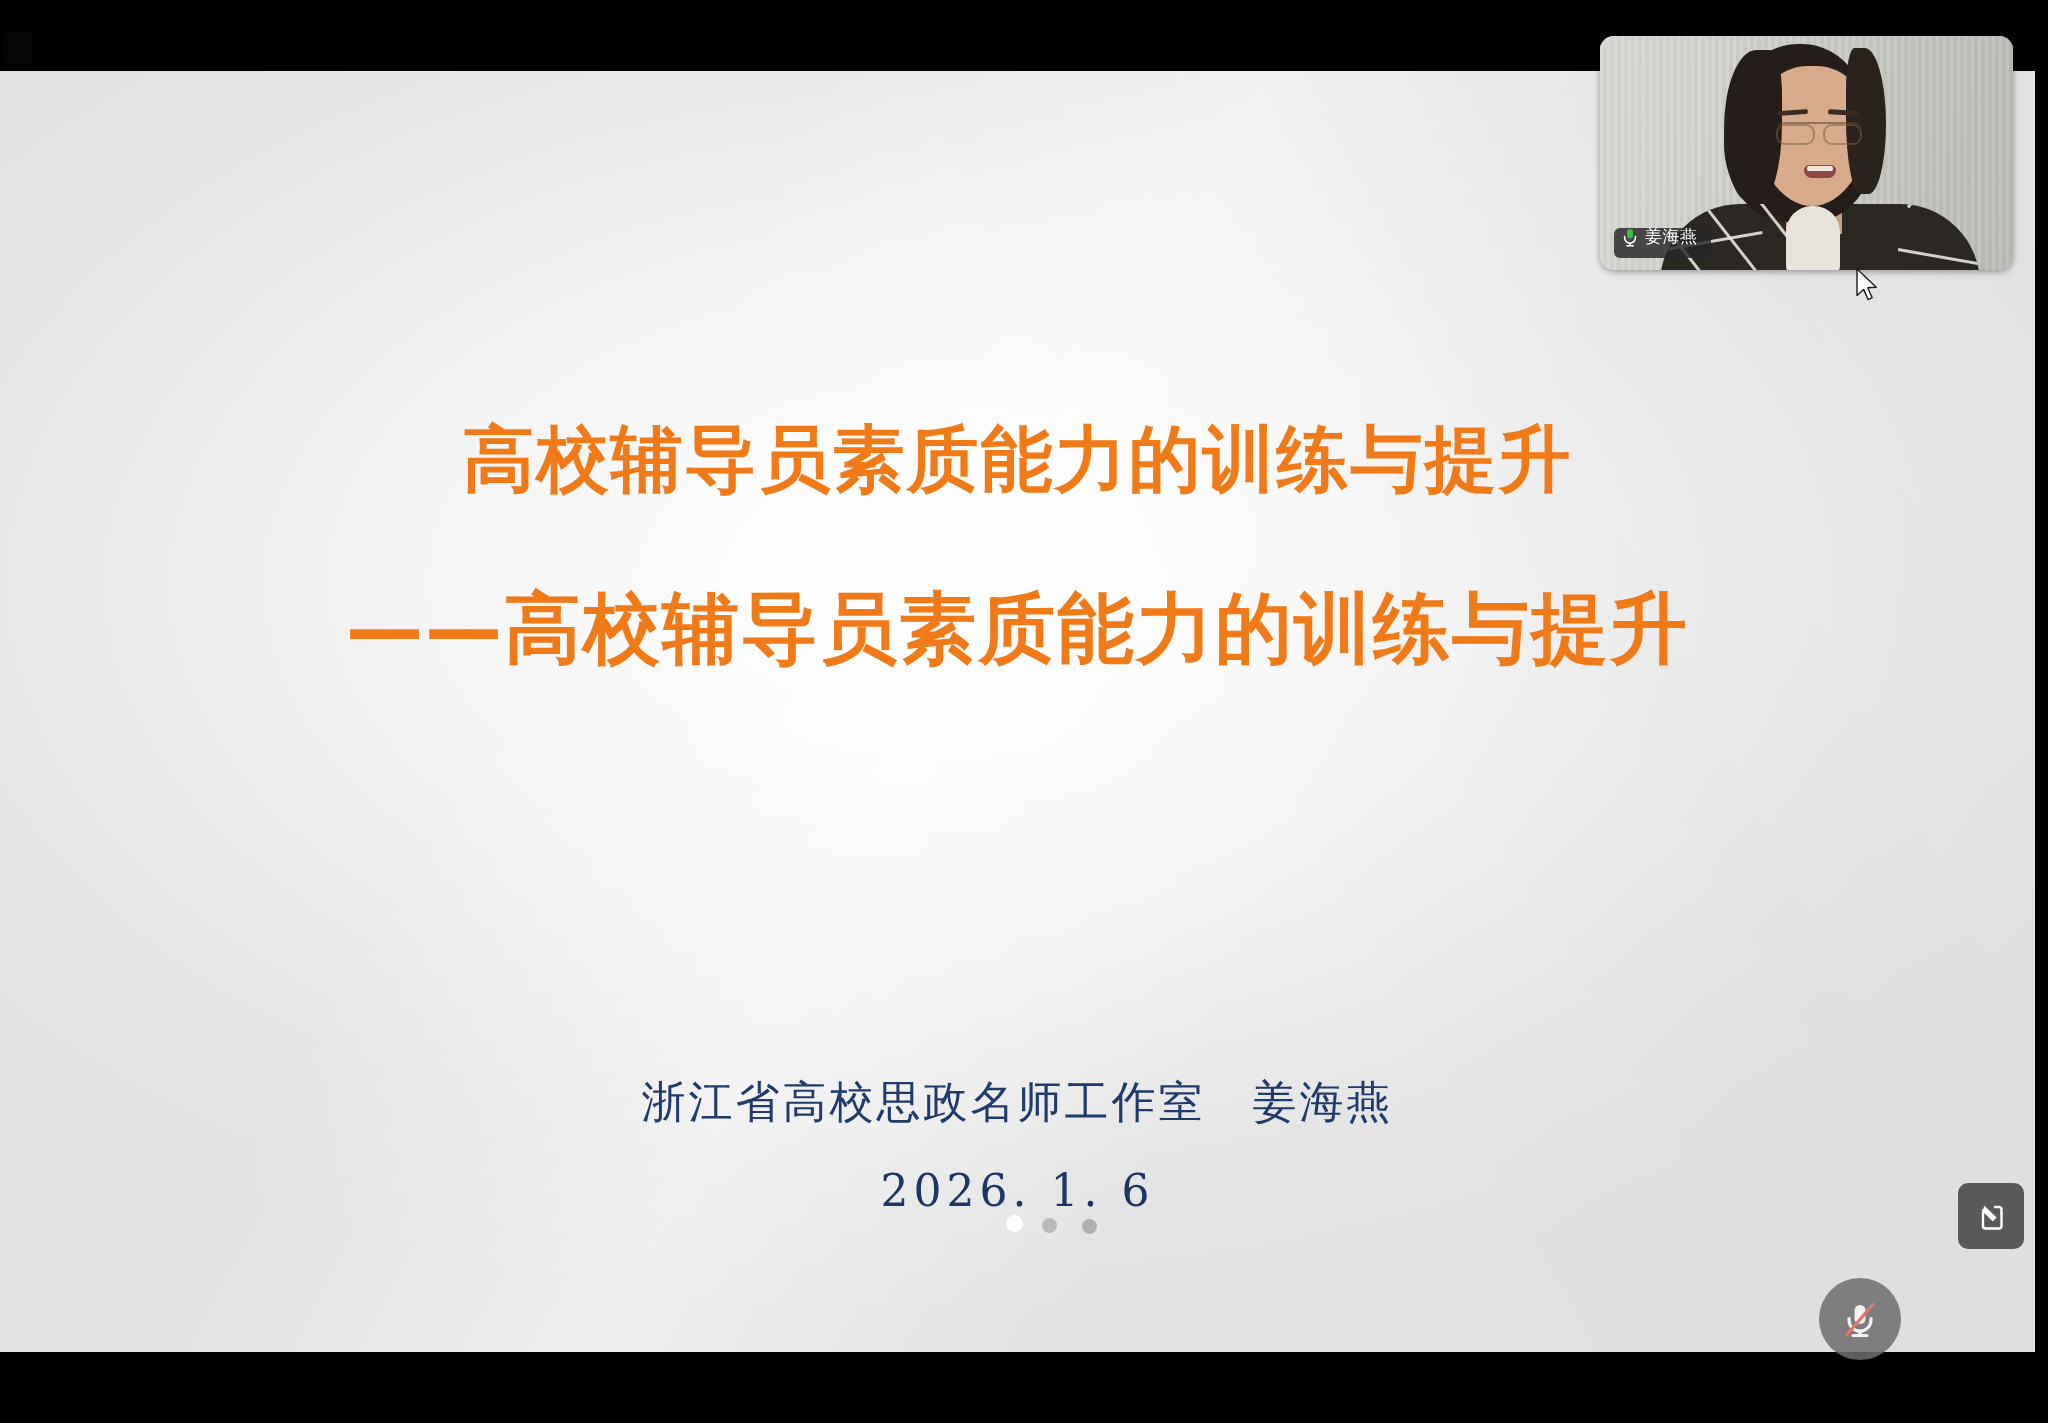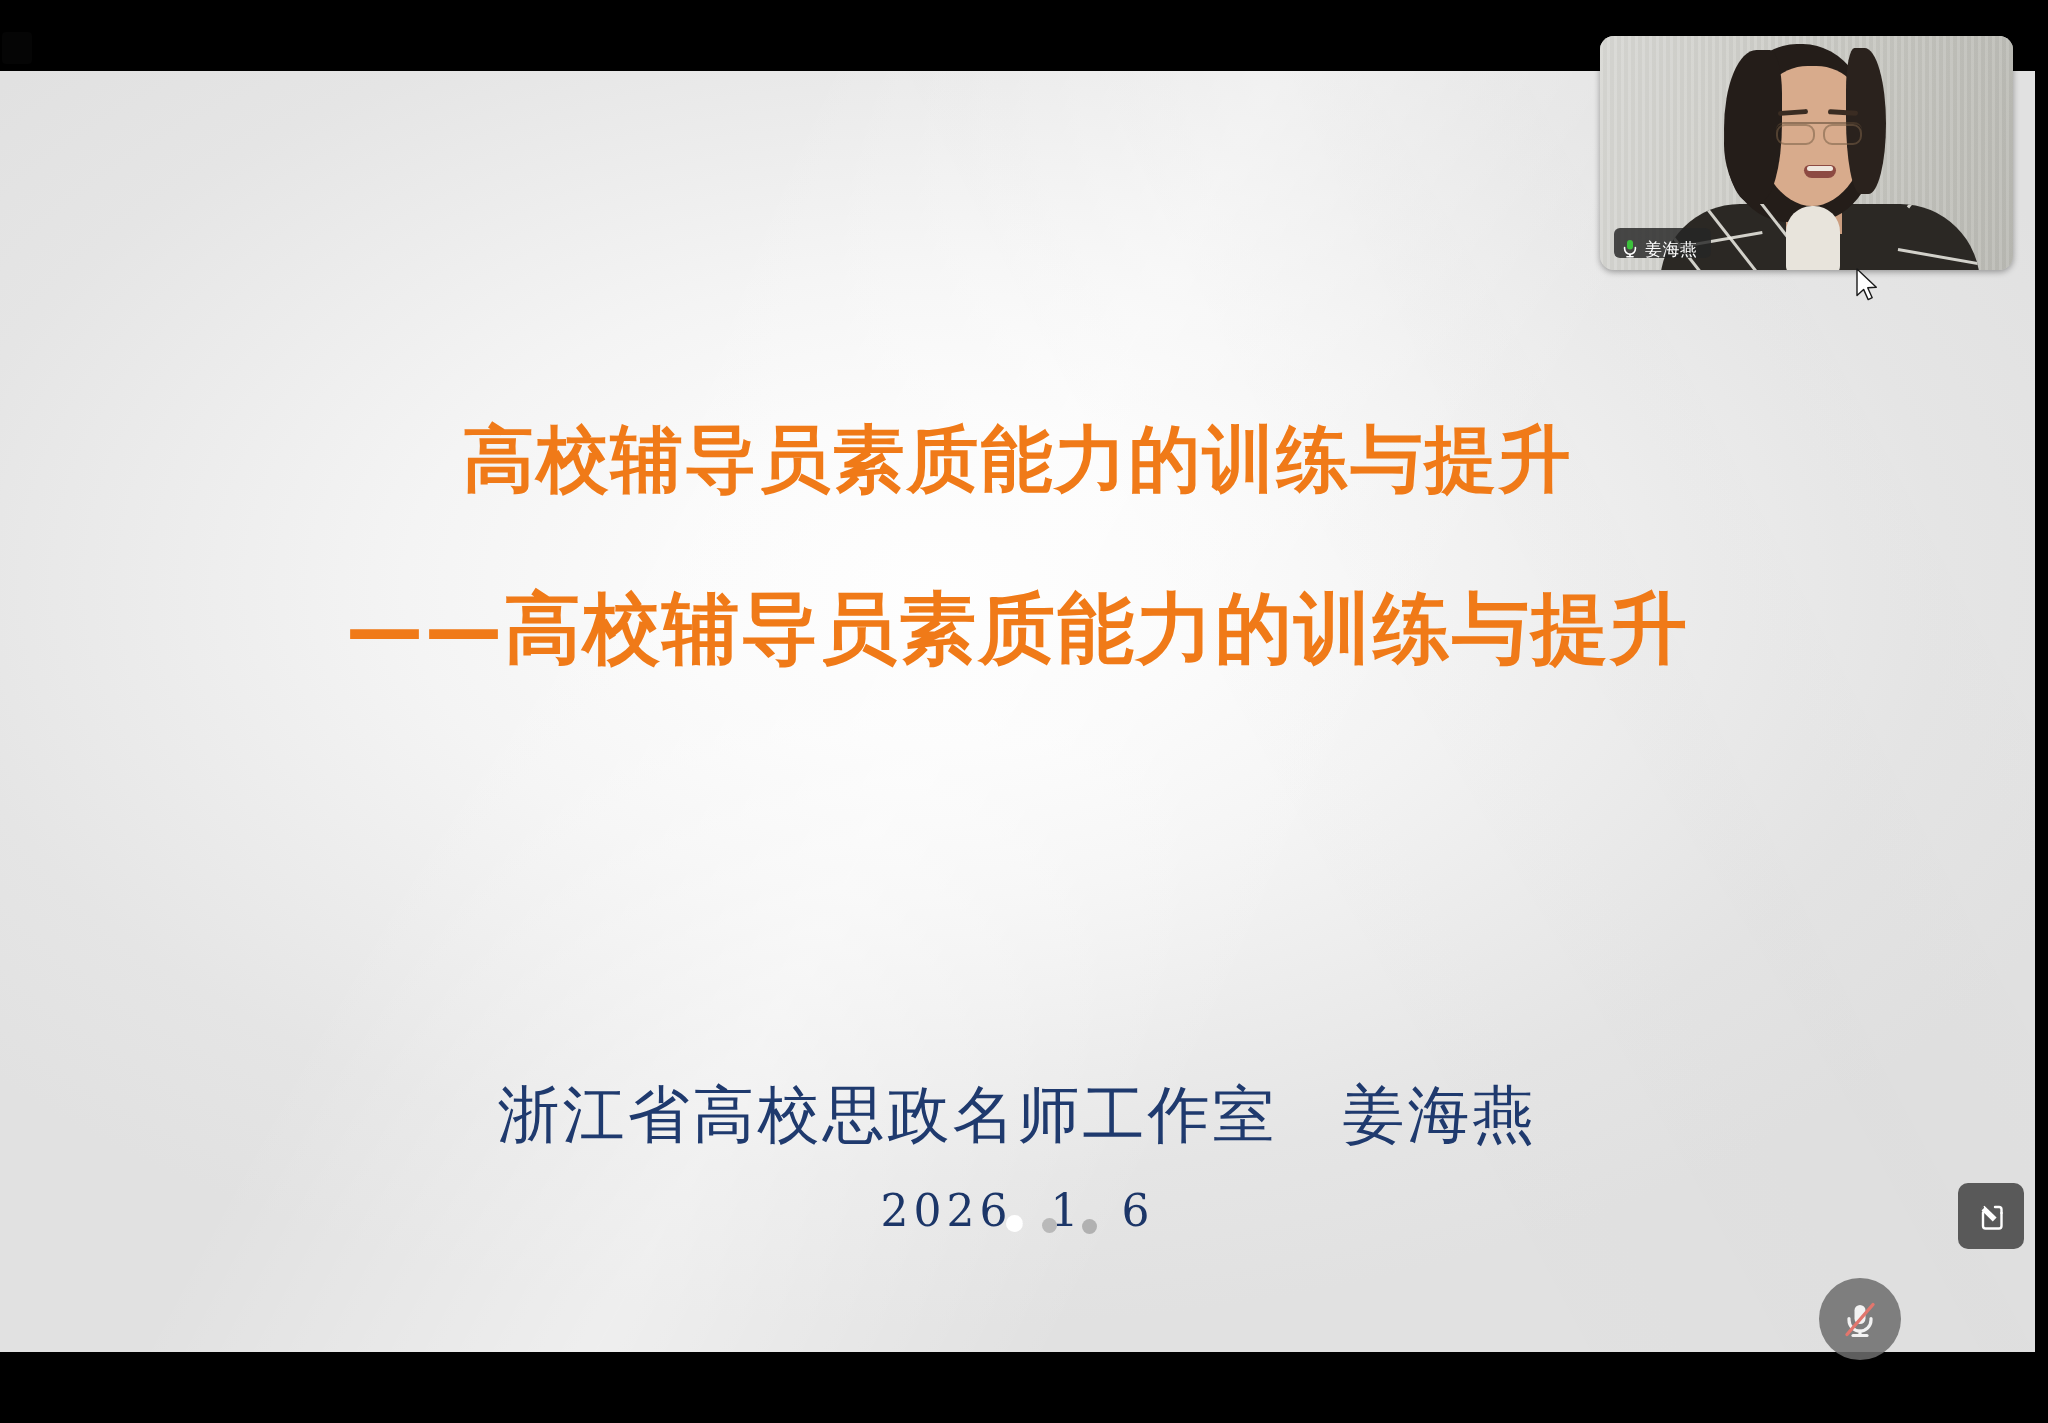--- a/index.html
+++ b/index.html
@@ -83,23 +83,23 @@
 
   
   #author-block {
     position: absolute;
     left: 0;
     right: 0;
     top: 1010px;
     text-align: center;
   }
   #slide-author {
-    font-family: Liberation Sans, sans-serif;
+    font-family: Liberation Mono, monospace;
     font-weight: 400;
-    font-size: 62px;
+    font-size: 44px;
     color: #1F3A6E;
     letter-spacing: 3px;
     white-space: pre;
     line-height: 1.1;
   }
   #slide-date {
     font-family: "DejaVu Serif", "Liberation Serif", serif;
     font-weight: 400;
     font-size: 44px;
     color: #1C3668;
@@ -301,21 +301,21 @@
   }
 
   
   #name-badge {
     position: absolute;
     left: 14px;
     bottom: 12px;
     height: 30px;
     padding: 0 13px 0 8px;
     display: flex;
-    align-items: flex-end;
+    align-items: flex-start;
     gap: 7px;
     background: rgba(38,38,38,0.82);
     border-radius: 6px;
     z-index: 10;
   }
   #mic-active-icon {
     width: 16px;
     height: 19px;
     position: relative;
     flex: 0 0 auto;

